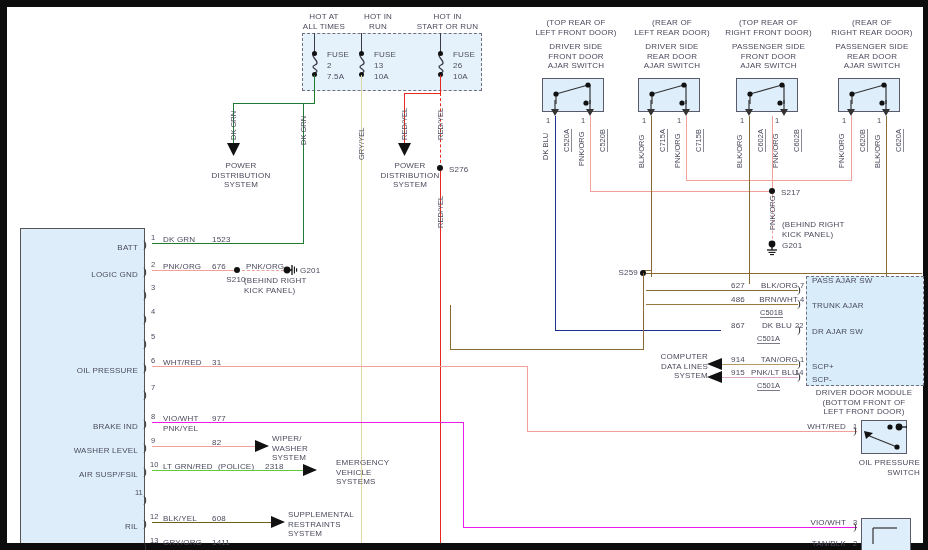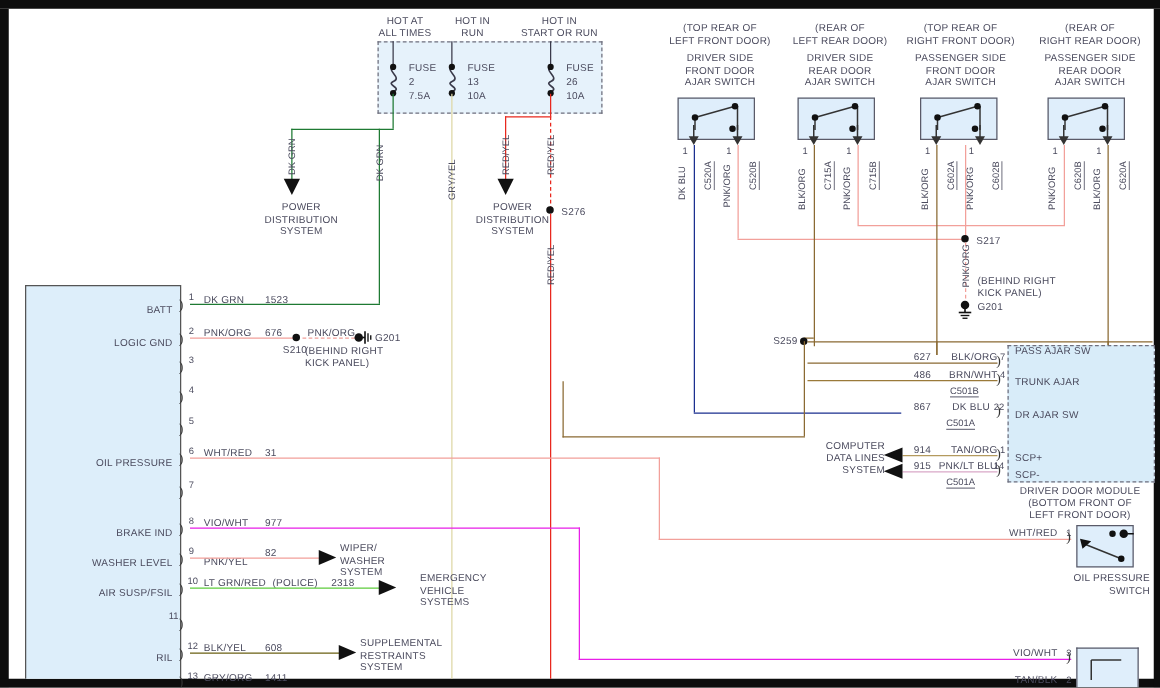--- a/index.html
+++ b/index.html
@@ -417,21 +417,21 @@
   <div class="conn" style="left:143px;top:417px;">)</div>
   <div class="pin" style="left:151px;top:412px;">8</div>
   <div class="t" style="left:163px;top:414px;">VIO/WHT</div>
   <div class="t" style="left:212px;top:414px;">977</div>
   <div class="wire h" style="left:152px;top:422px;width:312px;border-color:#e81ee8;"></div>
   <div class="wire v" style="left:463px;top:422px;height:106px;border-color:#e81ee8;"></div>
 
   <div class="t r" style="left:48px;top:446px;width:90px;">WASHER LEVEL</div>
   <div class="conn" style="left:143px;top:441px;">)</div>
   <div class="pin" style="left:151px;top:436px;">9</div>
-  <div class="t" style="left:163px;top:445px;">PNK/YEL</div>
+  <div class="t" style="left:163px;top:424px;">PNK/YEL</div>
   <div class="t" style="left:212px;top:438px;">82</div>
   <div class="wire h" style="left:152px;top:446px;width:104px;border-color:#f2a09a;"></div>
   <svg style="left:255px;top:440px;width:15px;height:13px;">
     <polygon points="0,0 0,12 14,6" fill="#111"></polygon>
   </svg>
   <div class="t" style="left:272px;top:434px;">WIPER/
 WASHER
 SYSTEM</div>
 
   <div class="t r" style="left:48px;top:470px;width:90px;">AIR SUSP/FSIL</div>

